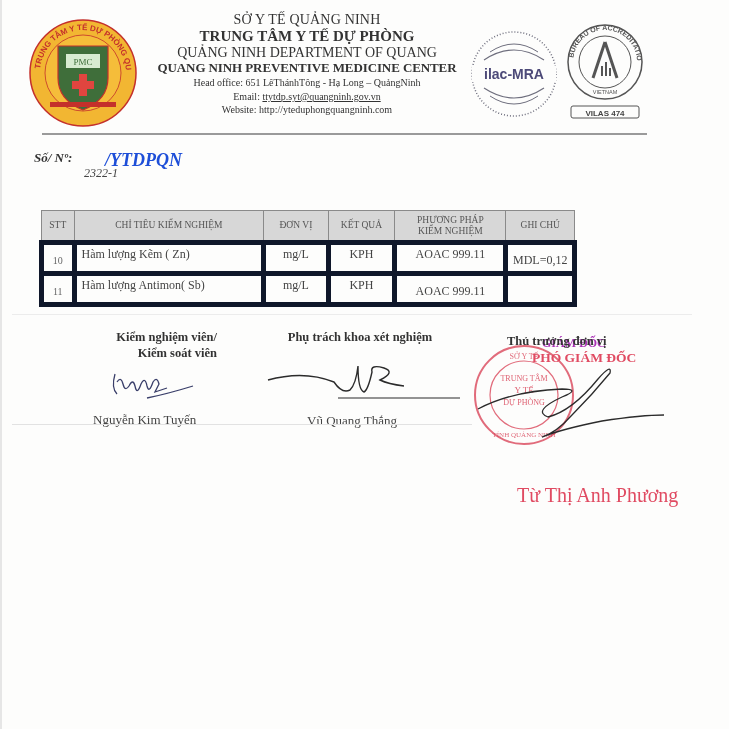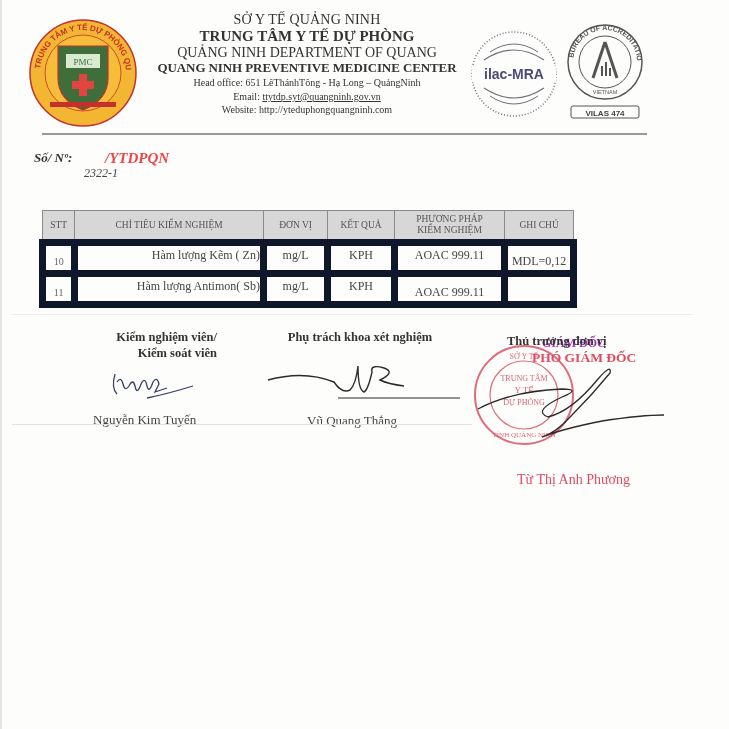--- a/index.html
+++ b/index.html
@@ -14,42 +14,42 @@
   .h-l2 { font-size: 15px; font-weight: bold; color: #333; }
   .h-l3 { font-size: 14px; color: #333; }
   .h-l4 { font-size: 13px; font-weight: bold; color: #333; letter-spacing: -0.1px; }
   .h-small { font-size: 10px; color: #333; line-height: 1.35; }
   .h-small u { text-decoration: underline; }
   .ilac { position: absolute; left: 468px; top: 30px; width: 88px; height: 88px; }
   .boa { position: absolute; left: 563px; top: 22px; width: 80px; height: 100px; }
   .head-rule { position: absolute; left: 40px; top: 133px; width: 605px; height: 2px; background: #9a9a9a; }
 
   .so { position: absolute; left: 32px; top: 150px; font-size: 13px; font-weight: bold; font-style: italic; color: #333; }
-  .so-code { position: absolute; left: 103px; top: 150px; font-size: 15px; font-weight: bold; font-style: italic; color: #ef4444; }
+  .so-code { position: absolute; left: 103px; top: 150px; font-size: 18px; font-weight: bold; font-style: italic; color: #1d4ed8; }
   .so-num { position: absolute; left: 82px; top: 166px; font-size: 12px; font-style: italic; color: #444; }
 
   
   table.results { position: absolute; left: 37px; top: 210px; width: 538px; border-collapse: collapse; font-size: 12px; color: #444; }
   table.results th { background: #d7d7d7; font-weight: normal; font-size: 9.5px; color: #555; text-transform: uppercase; height: 32px; border: 1px solid #8a8a8a; text-align: center; line-height: 1.15; }
-  table.results td { border: 7px solid #0f172a; height: 31px; vertical-align: top; padding-top: 2px; text-align: center; }
-  table.results td.left { text-align: right; padding-left: 5px; }
+  table.results td { border: 5px solid #0f172a; height: 31px; vertical-align: top; padding-top: 2px; text-align: center; }
+  table.results td.left { text-align: left; padding-left: 5px; }
   table.results td.stt { padding-top: 10px; font-size: 10px; color: #666; }
   table.results td.mid { padding-top: 8px; }
 
   .faint-rule { position: absolute; left: 10px; top: 314px; width: 680px; height: 1px; background: #ececec; }
 
   
   .sig-title { position: absolute; font-size: 12.5px; font-weight: bold; color: #333; text-align: center; line-height: 1.3; }
   .sig-name { position: absolute; font-size: 13px; color: #444; }
   .sig-svg { position: absolute; }
   .stamp { position: absolute; left: 470px; top: 343px; width: 104px; height: 104px; }
   .pgd1 { position: absolute; left: 540px; top: 336px; font-size: 12px; color: #a21caf; font-weight: bold; opacity: 0.9; }
   .pgd2 { position: absolute; left: 530px; top: 350px; font-size: 13.5px; color: #e04b62; font-weight: bold; }
   .thu { position: absolute; left: 505px; top: 334px; font-size: 12.5px; font-weight: bold; color: #333; }
-  .dir-name { position: absolute; left: 515px; top: 472px; font-size: 14px; color: #e04b62; }
+  .dir-name { position: absolute; left: 515px; top: 484px; font-size: 20px; color: #e04b62; }
   .sign-rule { position: absolute; left: 10px; top: 424px; width: 460px; height: 1px; background: #e2e2e2; }
 </style>
 </head>
 <body>
 
 <div class="page">
 
   <svg class="logo" viewBox="0 0 110 110">
     <circle cx="55" cy="55" r="53" fill="#f2b632" stroke="#c4302b" stroke-width="1.5"></circle>
     <circle cx="55" cy="55" r="38" fill="#f5bd3a" stroke="#c4302b" stroke-width="0.8"></circle>

